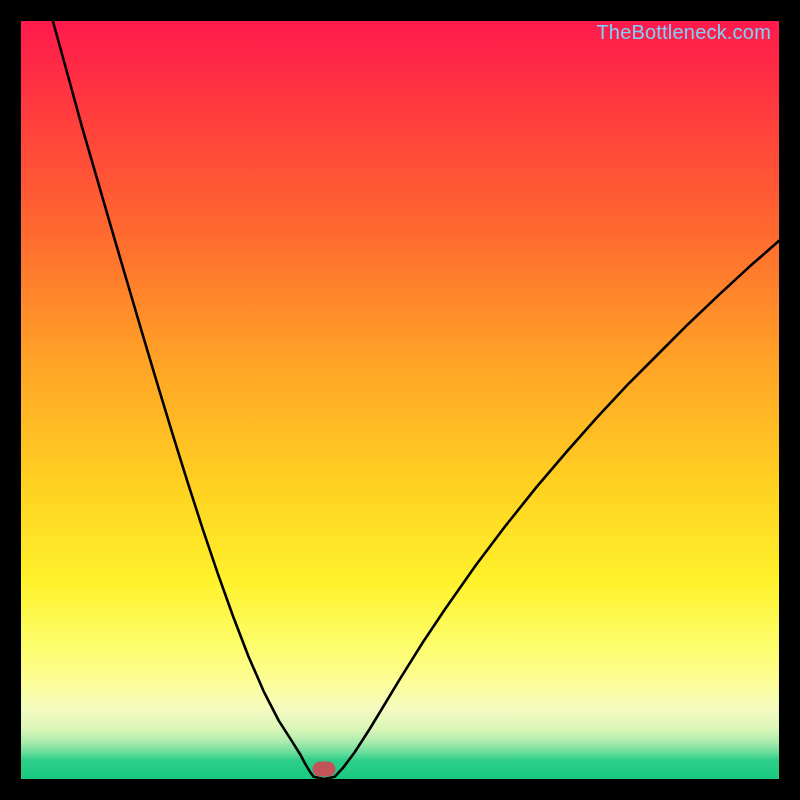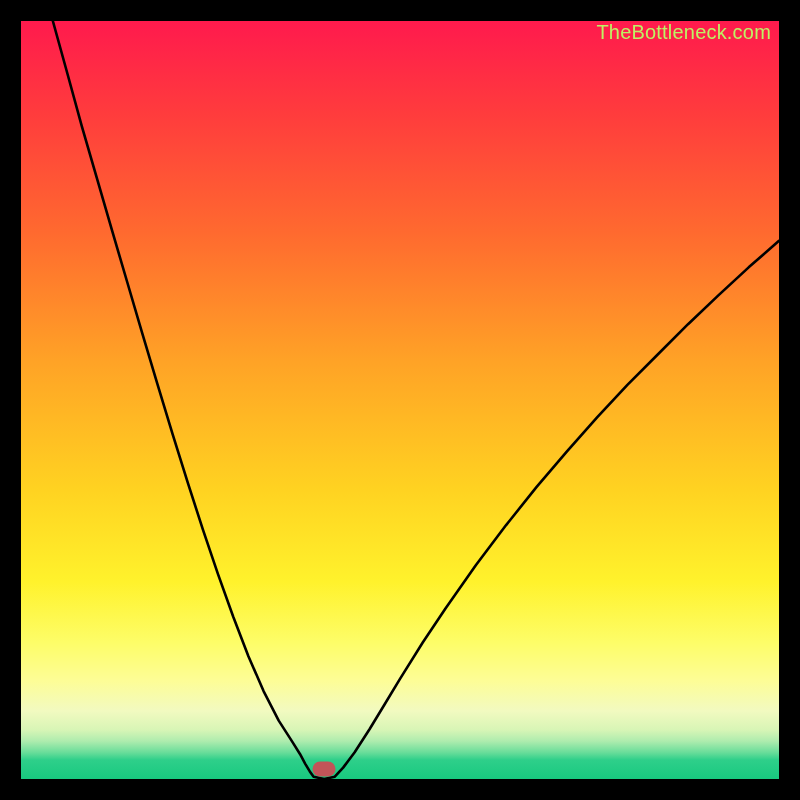--- a/index.html
+++ b/index.html
@@ -49,21 +49,21 @@
         #aeecae 95%,
         #69dd9a 96.5%,
         #2ecf8a 97.5%,
         #18c97f 100%
       );
   }
   .watermark {
     position: absolute;
     top: 0px;
     right: 8px;
-    color: #bef264;
+    color: #7dd3fc;
     font-size: 20px;
     letter-spacing: 0.2px;
     font-weight: 500;
     user-select: none;
   }
   .curve {
     position: absolute;
     top: 0;
     left: 0;
     width: 758px;

